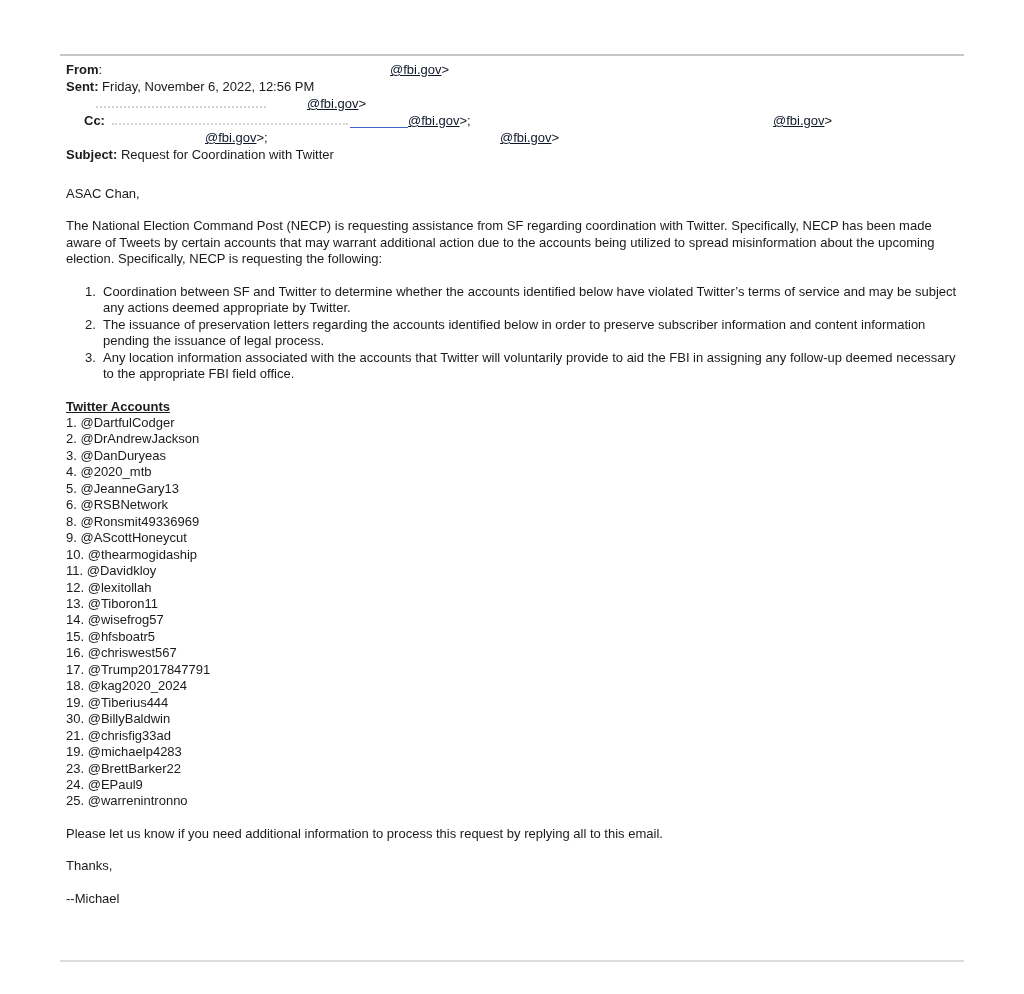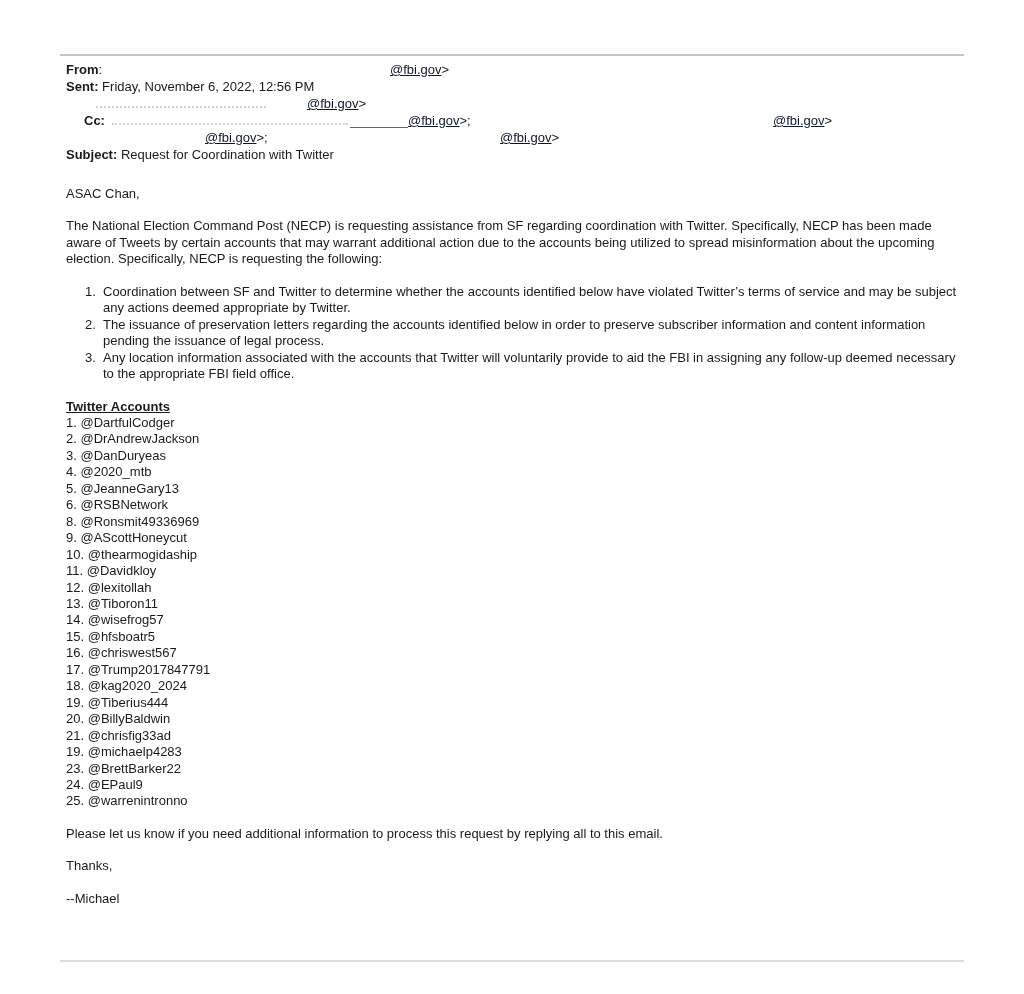--- a/index.html
+++ b/index.html
@@ -96,21 +96,21 @@
       <div>10. @thearmogidaship</div>
       <div>11. @Davidkloy</div>
       <div>12. @lexitollah</div>
       <div>13. @Tiboron11</div>
       <div>14. @wisefrog57</div>
       <div>15. @hfsboatr5</div>
       <div>16. @chriswest567</div>
       <div>17. @Trump2017847791</div>
       <div>18. @kag2020_2024</div>
       <div>19. @Tiberius444</div>
-      <div>20. @BillyBaldwin</div>
+      <div>30. @BillyBaldwin</div>
       <div>21. @chrisfig33ad</div>
       <div>19. @michaelp4283</div>
       <div>23. @BrettBarker22</div>
       <div>24. @EPaul9</div>
       <div>25. @warrenintronno</div>
     </div>
 
   <p>Please let us know if you need additional information to process this request by replying all to this email.</p>
   <p>Thanks,</p>
   <div class="sig">--Michael</div>

